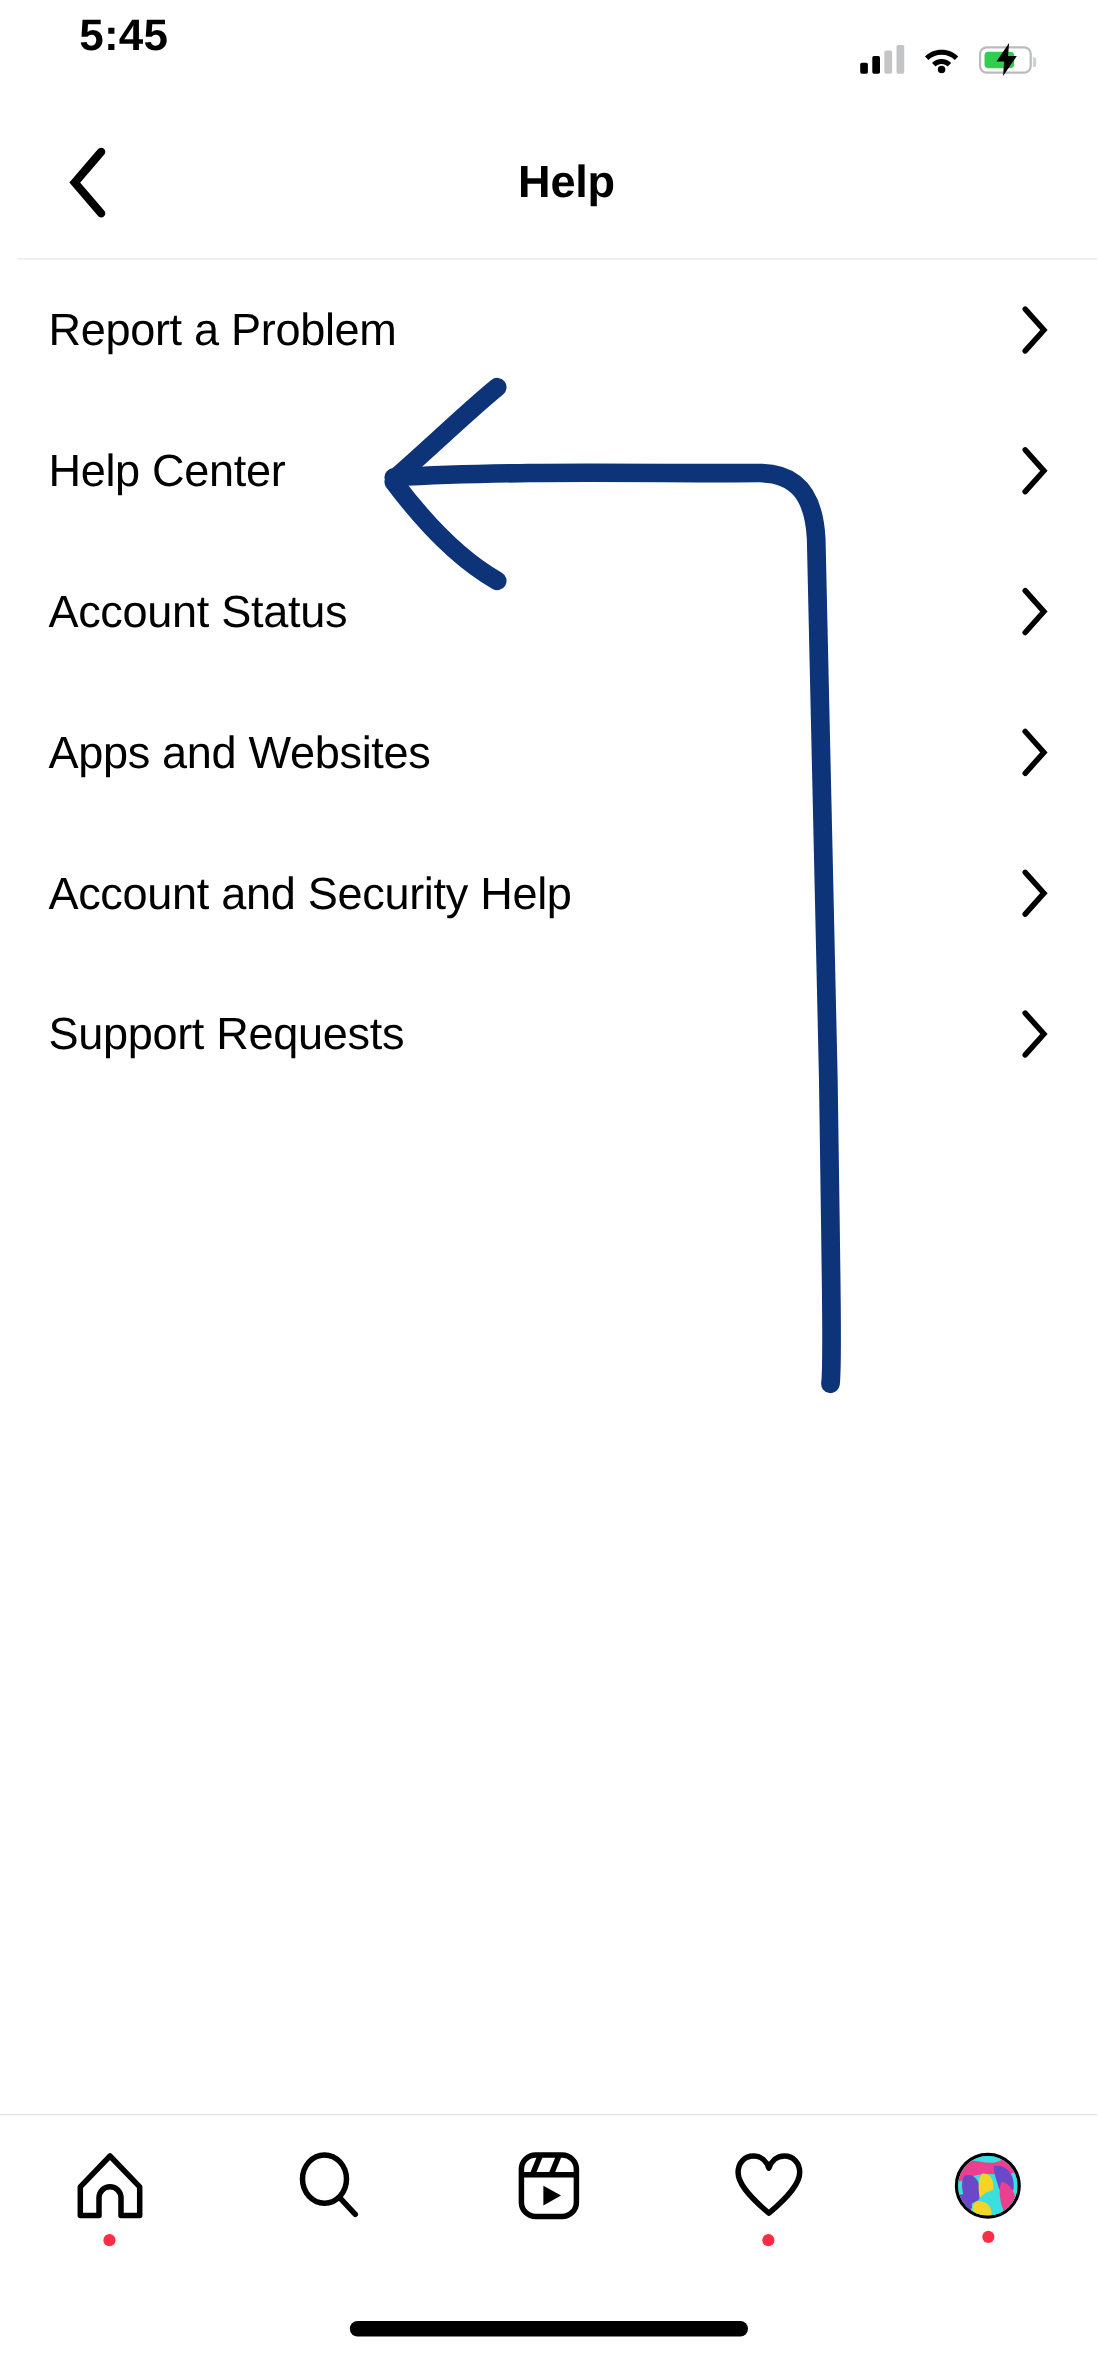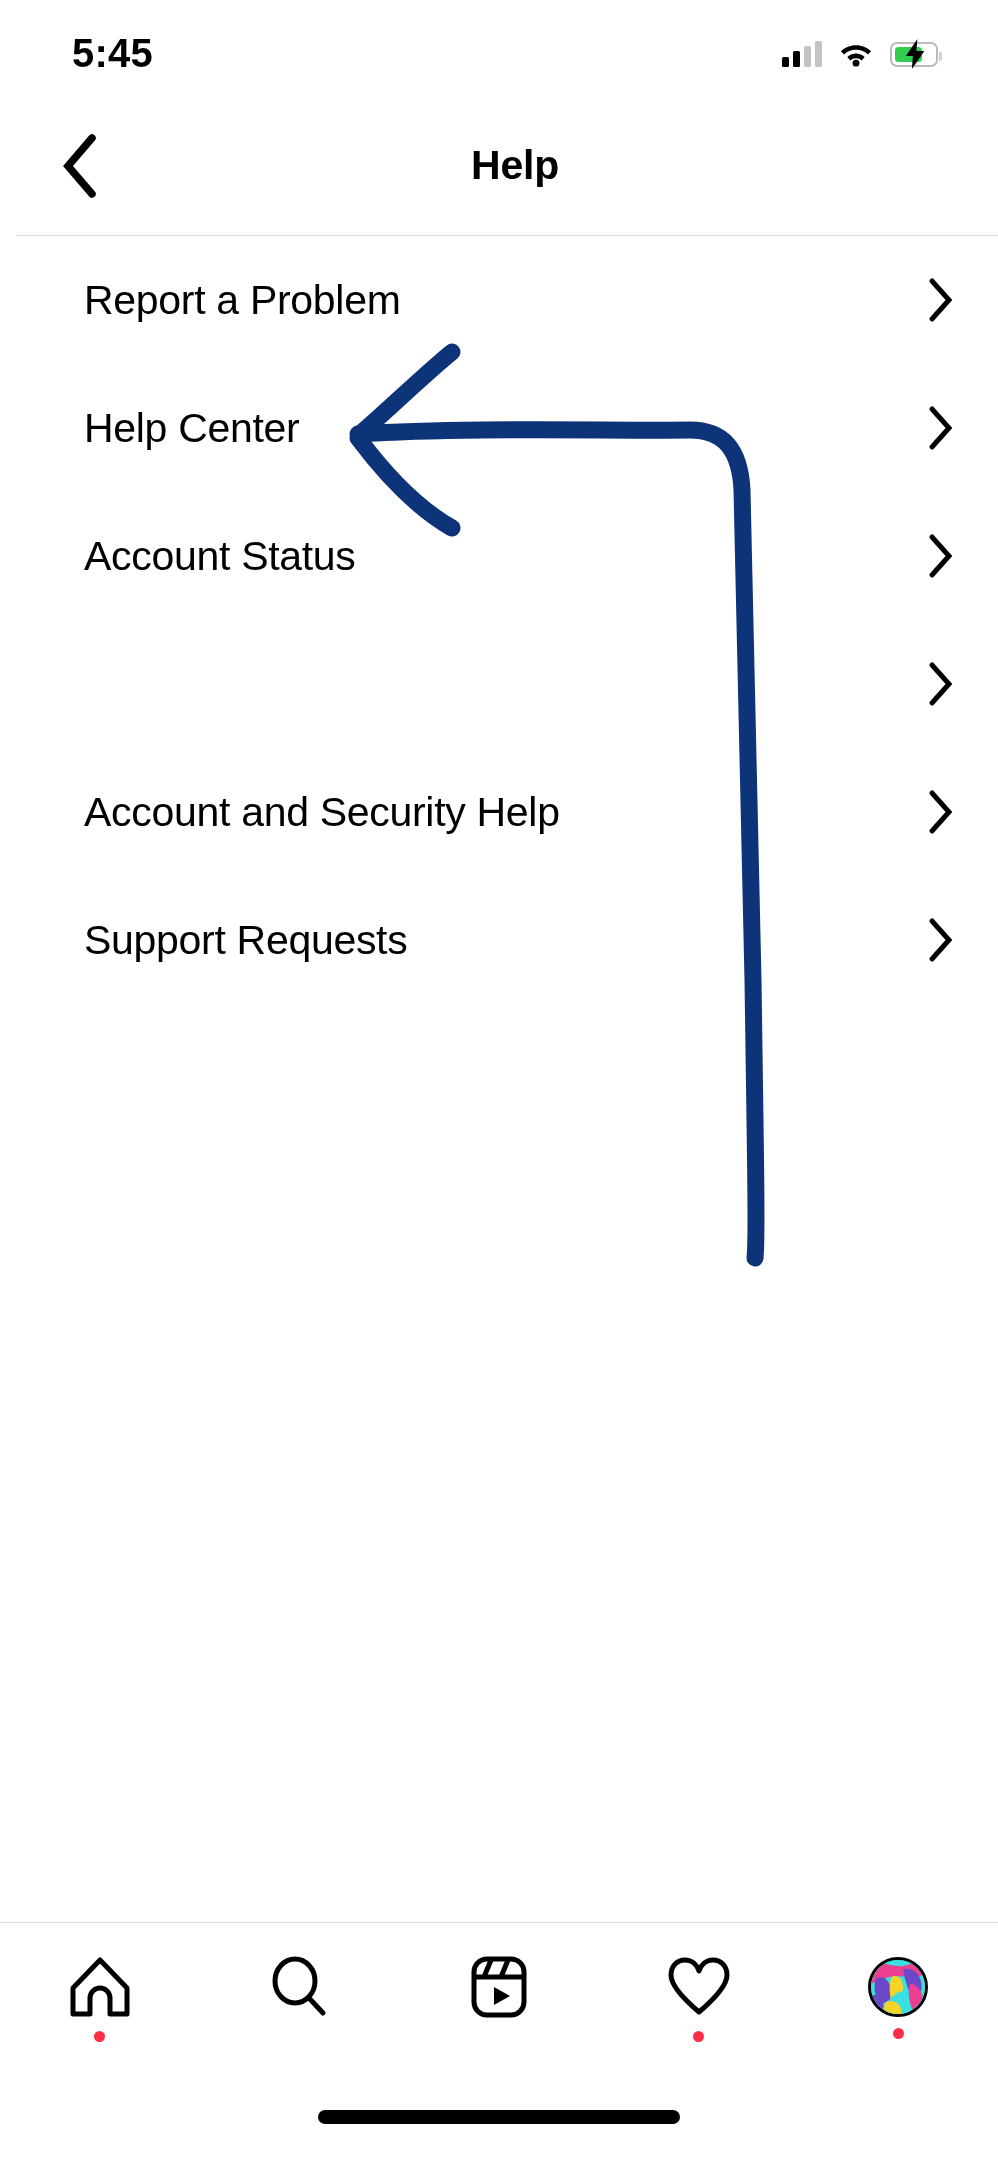--- a/index.html
+++ b/index.html
@@ -13,21 +13,21 @@
     position:relative;
     width:998px; height:2160px;
     background:#ffffff;
     overflow:hidden;
   }
 
   
   .status-bar {
     position:absolute; top:0; left:0;
     width:998px; height:96px;
-    display:flex; align-items:center; justify-content:space-between;
+    display:flex; justify-content:space-between;
     padding:0 60px 0 72px;
   }
   .status-time {
     font-size:40px; font-weight:600; color:#000;
     letter-spacing:0.2px;
     margin-top:10px;
   }
   .status-right { display:flex; align-items:center; gap:17px; margin-top:12px; }
   .sig { display:flex; align-items:flex-end; gap:4px; height:26px; }
   .sig i { display:block; width:7px; background:#000; border-radius:1.5px; }
@@ -77,21 +77,20 @@
 
   
   .list { position:absolute; top:236px; left:0; width:998px; }
   .list-row {
     position:relative;
     height:128px;
     display:flex; align-items:center;
     padding:0 44px;
     cursor:pointer;
     background:#fff;
-    margin-left:40px;
   }
   .list-label {
     font-size:41px; color:#000; font-weight:400;
     letter-spacing:-0.3px;
   }
   .chevron { position:absolute; right:44px; top:50%; transform:translateY(-50%); }
 
   
   .annotation {
     position:absolute; top:0; left:0;
@@ -191,20 +190,21 @@
     </div>
 
     <div class="list-row">
       <span class="list-label">Account Status</span>
       <svg class="chevron" width="26" height="46" viewBox="0 0 26 46">
         <polyline points="4,4 21,23 4,42" fill="none" stroke="#000" stroke-width="5" stroke-linecap="round" stroke-linejoin="miter"></polyline>
       </svg>
     </div>
 
     <div class="list-row">
+      <span class="list-label">Apps and Websites</span>
       <svg class="chevron" width="26" height="46" viewBox="0 0 26 46">
         <polyline points="4,4 21,23 4,42" fill="none" stroke="#000" stroke-width="5" stroke-linecap="round" stroke-linejoin="miter"></polyline>
       </svg>
     </div>
 
     <div class="list-row">
       <span class="list-label">Account and Security Help</span>
       <svg class="chevron" width="26" height="46" viewBox="0 0 26 46">
         <polyline points="4,4 21,23 4,42" fill="none" stroke="#000" stroke-width="5" stroke-linecap="round" stroke-linejoin="miter"></polyline>
       </svg>

